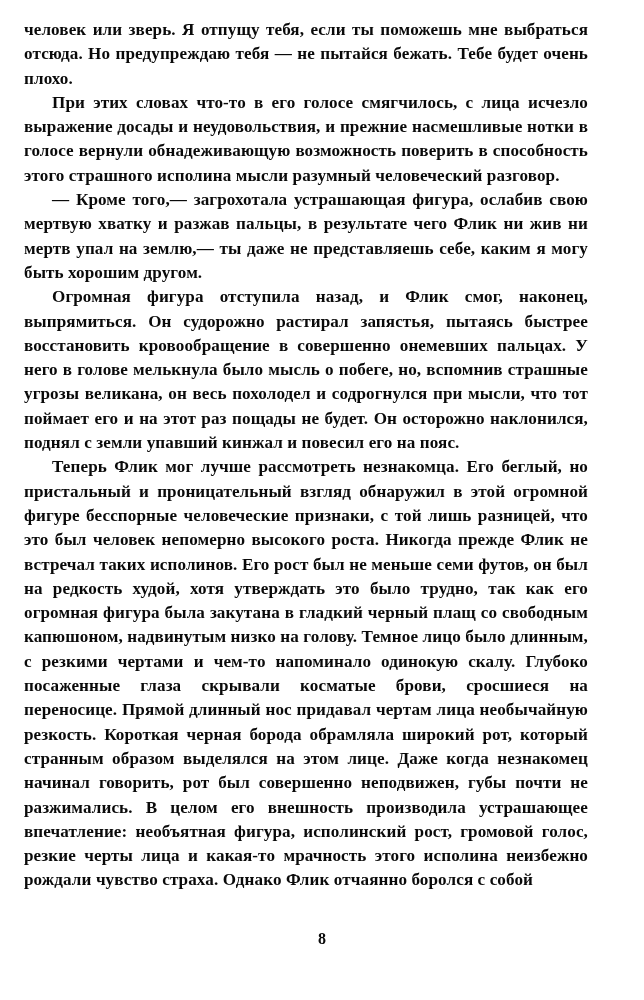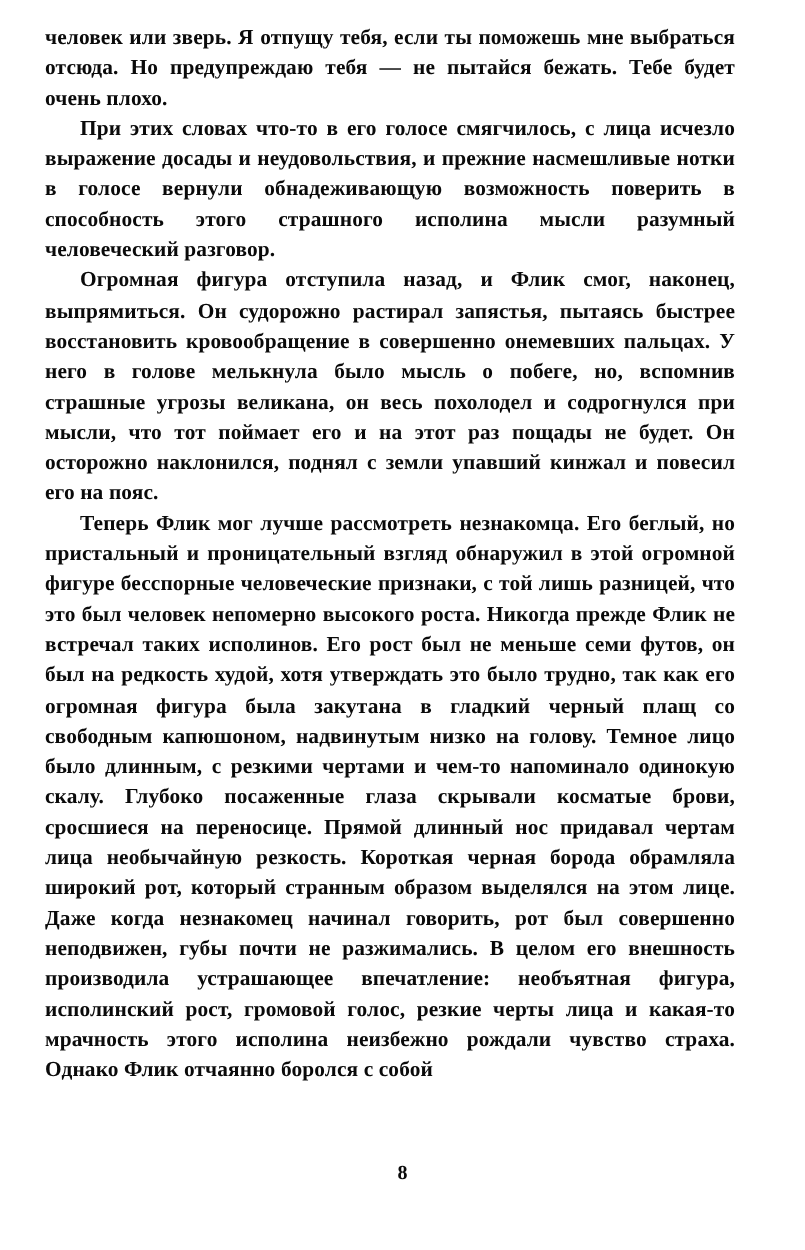--- a/index.html
+++ b/index.html
@@ -15,21 +15,21 @@
     color: #0a0a0a;
     overflow: hidden;
   }
   .page {
     position: absolute;
     left: 0;
     top: 0;
     width: 644px;
     height: 1000px;
     box-sizing: border-box;
-    padding: 18px 56px 0 36px;
+    padding: 18px 56px 0 24px;
   }
   .body-text {
     font-size: 17.1px;
     line-height: 24.3px;
     text-align: justify;
     text-justify: inter-word;
     letter-spacing: 0.1px;
     font-weight: 600;
     -webkit-font-smoothing: none;
   }
@@ -51,17 +51,18 @@
     font-family: "Liberation Serif", "DejaVu Serif", serif;
   }
 </style>
 </head>
 <body>
 
 <div class="page">
   <div class="body-text">
     <p class="para first">человек или зверь. Я отпущу тебя, если ты поможешь мне выбраться отсюда. Но предупреждаю тебя — не пытайся бежать. Тебе будет очень плохо.</p>
     <p class="para">При этих словах что-то в его голосе смягчилось, с лица исчезло выражение досады и неудовольствия, и прежние насмешливые нотки в голосе вернули обнадеживающую возможность поверить в способность этого страшного исполина мысли разумный человеческий разговор.</p>
+    <p class="para">— Кроме того,— загрохотала устрашающая фигура, ослабив свою мертвую хватку и разжав пальцы, в результате чего Флик ни жив ни мертв упал на землю,— ты даже не представляешь себе, каким я могу быть хорошим другом.</p>
     <p class="para">Огромная фигура отступила назад, и Флик смог, наконец, выпрямиться. Он судорожно растирал запястья, пытаясь быстрее восстановить кровообращение в совершенно онемевших пальцах. У него в голове мелькнула было мысль о побеге, но, вспомнив страшные угрозы великана, он весь похолодел и содрогнулся при мысли, что тот поймает его и на этот раз пощады не будет. Он осторожно наклонился, поднял с земли упавший кинжал и повесил его на пояс.</p>
     <p class="para">Теперь Флик мог лучше рассмотреть незнакомца. Его беглый, но пристальный и проницательный взгляд обнаружил в этой огромной фигуре бесспорные человеческие признаки, с той лишь разницей, что это был человек непомерно высокого роста. Никогда прежде Флик не встречал таких исполинов. Его рост был не меньше семи футов, он был на редкость худой, хотя утверждать это было трудно, так как его огромная фигура была закутана в гладкий черный плащ со свободным капюшоном, надвинутым низко на голову. Темное лицо было длинным, с резкими чертами и чем-то напоминало одинокую скалу. Глубоко посаженные глаза скрывали косматые брови, сросшиеся на переносице. Прямой длинный нос придавал чертам лица необычайную резкость. Короткая черная борода обрамляла широкий рот, который странным образом выделялся на этом лице. Даже когда незнакомец начинал говорить, рот был совершенно неподвижен, губы почти не разжимались. В целом его внешность производила устрашающее впечатление: необъятная фигура, исполинский рост, громовой голос, резкие черты лица и какая-то мрачность этого исполина неизбежно рождали чувство страха. Однако Флик отчаянно боролся с собой</p>
   </div>
   <div class="page-number">8</div>
 </div>
 
 </body></html>

